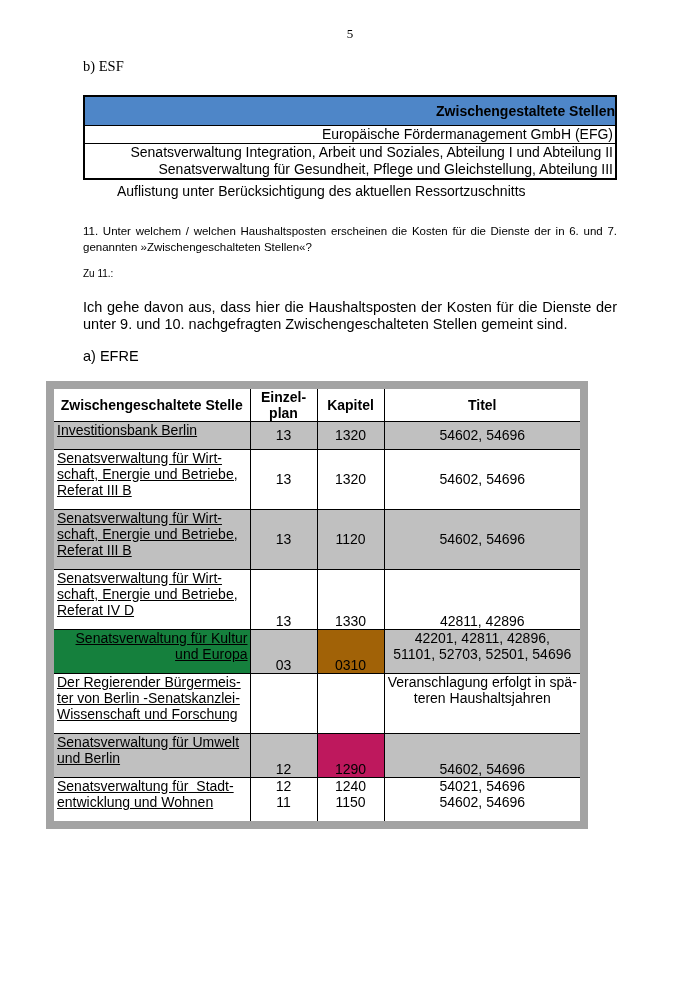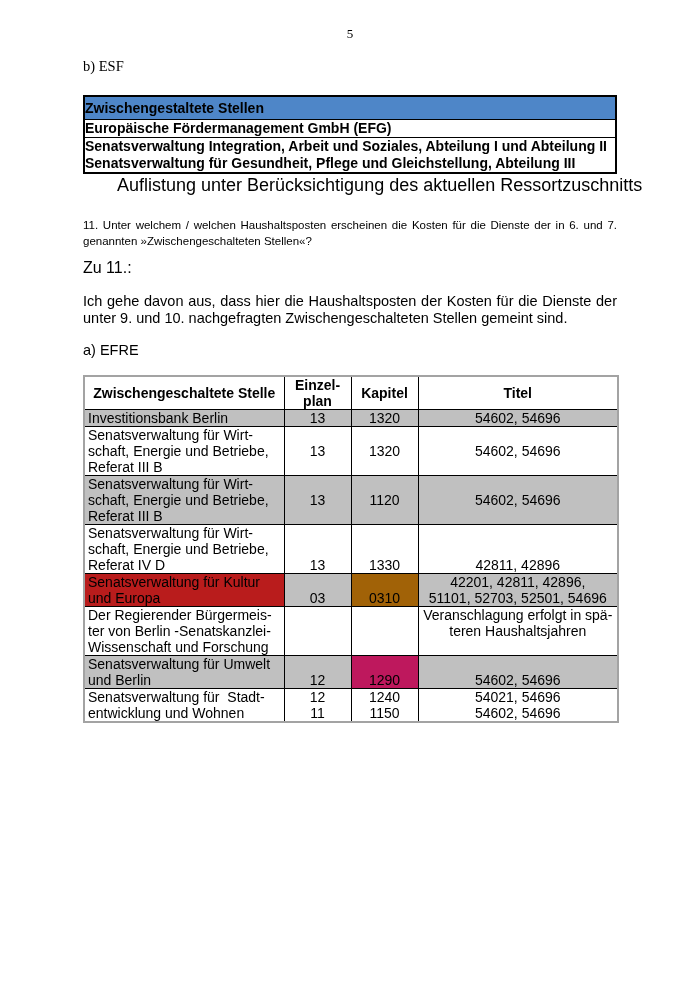--- a/index.html
+++ b/index.html
@@ -37,66 +37,65 @@
     table-layout: fixed;
     border: 2px solid #000;
   }
   table.esf th, table.esf td {
     border: 1px solid #000;
     font-size: 14px;
     padding: 0;
   }
   table.esf th {
     font-weight: bold;
-    text-align: left;
-    line-height: 16px;
-    height: 23px;
+    text-align: right;
+    line-height: 16px;
+    height: 29px;
   }
   table.esf td {
-    text-align: left;
+    text-align: right;
     line-height: 17px;
     padding-right: 2px;
     white-space: pre-wrap;
     vertical-align: top;
-    font-weight: bold;
   }
   .esf-footnote {
     margin: 3px 0 0 117px;
-    font-size: 18px;
+    font-size: 14px;
     line-height: 16px;
   }
 
   
   .question {
     margin: 24px 0 11px 83px;
     width: 534px;
     font-size: 11.5px;
     line-height: 16px;
     text-align: justify;
   }
   .answer-heading {
     margin: 9px 0 0 83px;
-    font-size: 16px;
+    font-size: 10px;
     line-height: 16px;
   }
   .answer {
     margin: 17px 0 4px 83px;
     width: 534px;
     font-size: 14.5px;
     line-height: 17px;
     text-align: justify;
   }
 
   
   table.efre {
-    margin: 17px 0 0 83px;
+    margin: 17px 0 0 46px;
     width: 534px;
     border-collapse: collapse;
     table-layout: fixed;
-    border: 2px solid #a3a3a3;
+    border: 8px solid #a3a3a3;
   }
   table.efre col.c-stelle { width: 200px; }
   table.efre col.c-einzelplan { width: 67px; }
   table.efre col.c-kapitel { width: 67px; }
   table.efre col.c-titel { width: 200px; }
 
   table.efre th, table.efre td {
     border: 1px solid #000;
     font-size: 14px;
     line-height: 16px;
@@ -104,22 +103,23 @@
     padding: 0;
   }
   table.efre th {
     font-weight: bold;
     text-align: center;
     vertical-align: middle;
     height: 32px;
   }
   table.efre td.name {
     text-align: left;
-    padding: 0 2px 0 3px;
+    padding: 0 2px 11px 3px;
     vertical-align: top;
+    text-decoration: underline;
   }
   table.efre td.num {
     text-align: center;
     vertical-align: middle;
   }
   table.efre td.va-b { vertical-align: bottom; }
   table.efre td.va-t { vertical-align: top; }
   table.efre tr.shaded td { background: #C0C0C0; }
 </style>
 </head>
@@ -200,21 +200,21 @@
       <tr>
         <td class="name">Senatsverwaltung für Wirt-
 schaft, Energie und Betriebe,
 Referat IV D</td>
         <td class="num va-b">13</td>
         <td class="num va-b">1330</td>
         <td class="num va-b">42811, 42896</td>
       </tr>
 
       <tr class="shaded">
-        <td class="name" style="background: #b91c1c;">Senatsverwaltung für Kultur
+        <td class="name" style="background: #15803d; text-align: right;">Senatsverwaltung für Kultur
 und Europa</td>
         <td class="num va-b" style="background: rgb(192, 192, 192);">03</td>
         <td class="num va-b" style="background: #a16207;">0310</td>
         <td class="num va-t" style="background: rgb(192, 192, 192);">42201, 42811, 42896,
 51101, 52703, 52501, 54696</td>
       </tr>
 
       <tr>
         <td class="name">Der Regierender Bürgermeis-
 ter von Berlin -Senatskanzlei-

